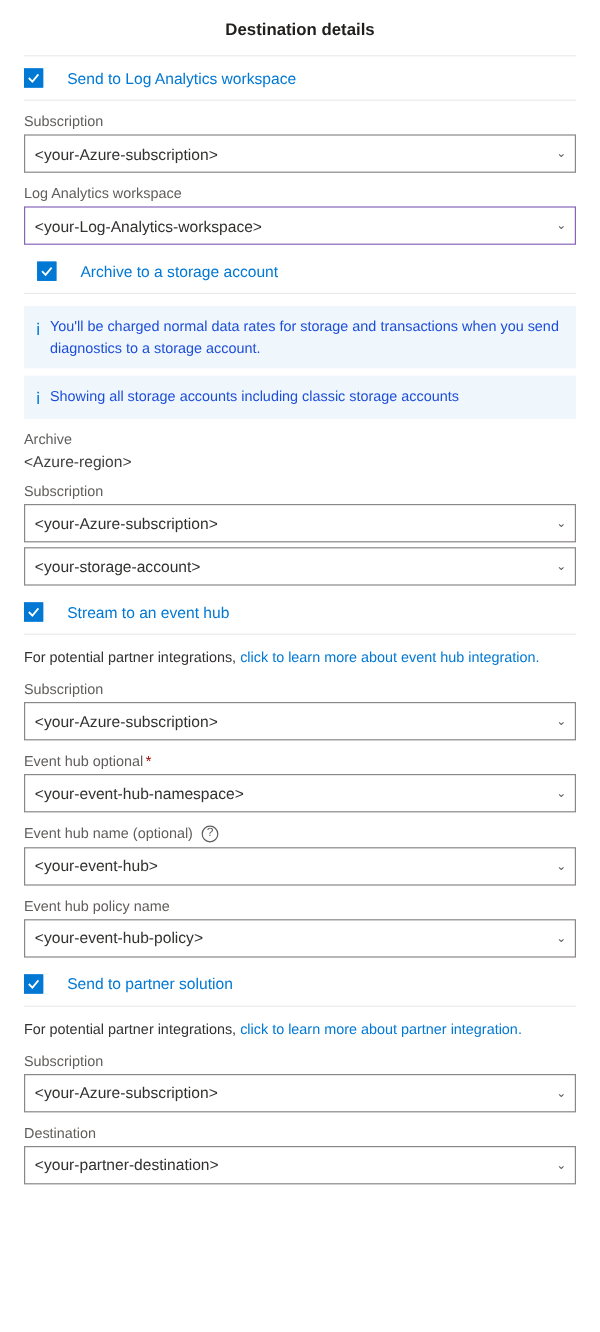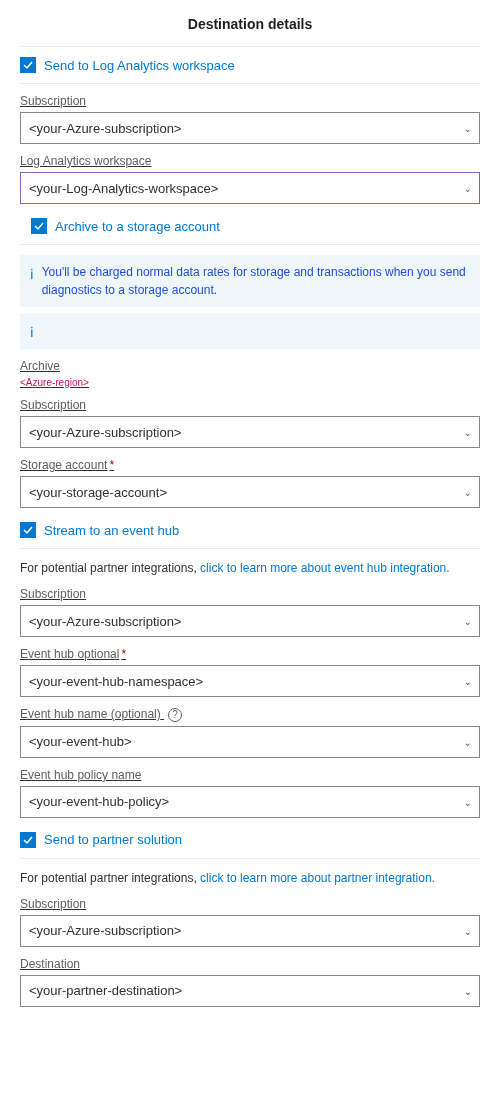--- a/index.html
+++ b/index.html
@@ -20,21 +20,21 @@
       text-align: center;
     }
     .section-divider {
       border: none;
       border-top: 1px solid #edebe9;
       margin: 10px 0;
     }
     .checkbox-row {
       display: flex;
       align-items: center;
-      gap: 8px;
+      gap: 20px;
       margin: 10px 0 8px 0;
     }
     .checkbox-box {
       width: 16px;
       height: 16px;
       background: #0078d4;
       border: 1px solid #0078d4;
       display: flex;
       align-items: center;
       justify-content: center;
@@ -101,22 +101,22 @@
       font-size: 14px;
       flex-shrink: 0;
       margin-top: 1px;
     }
     .info-text {
       font-size: 12px;
       color: #1d4ed8;
       line-height: 1.5;
     }
     .location-value {
-      font-size: 10px;
-      color: #be185d;
+      font-size: 13px;
+      color: #404040;
       margin-top: 2px;
       margin-bottom: 4px;
     }
     .link-text {
       color: #0078d4;
       cursor: pointer;
       text-decoration: none;
     }
     .partner-info-text {
       font-size: 12px;
@@ -133,21 +133,20 @@
       border: 1px solid #605e5c;
       border-radius: 50%;
       font-size: 10px;
       color: #605e5c;
       cursor: pointer;
       margin-left: 4px;
       vertical-align: middle;
     }
     .section-block {
       margin-bottom: 4px;
-      text-decoration: underline;
     }
   </style>
 </head>
 <body>
 
 <div class="page-title">Destination details</div>
 
 <hr class="section-divider">
 
 <div class="checkbox-row">
@@ -193,42 +192,40 @@
 <hr class="section-divider">
 
 <div style="margin: 8px 0;">
   <div class="info-box">
     <span class="info-icon">ℹ</span>
     <span class="info-text">You'll be charged normal data rates for storage and transactions when you send diagnostics to a storage account.</span>
   </div>
 
   <div class="info-box">
     <span class="info-icon">ℹ</span>
+    <span class="info-text">Showing all storage accounts including classic storage accounts</span>
   </div>
 </div>
 
 <div class="section-block">
   <div class="field-label">Archive</div>
   <div class="location-value">&lt;Azure-region&gt;</div>
 </div>
 
 <div class="section-block">
   <div class="field-label">Subscription</div>
   <div class="dropdown-wrapper">
     <select>
       <option value="&lt;your-Azure-subscription&gt;">&lt;your-Azure-subscription&gt;</option>
     </select>
     <span class="dropdown-arrow">⌄</span>
   </div>
 </div>
 
 <div class="section-block">
-  <div class="field-label">
-    <span>Storage account</span><span class="required">*</span>
-  </div>
   <div class="dropdown-wrapper">
     <select>
       <option value="&lt;your-storage-account&gt;">&lt;your-storage-account&gt;</option>
     </select>
     <span class="dropdown-arrow">⌄</span>
   </div>
 </div>
 
 <div class="checkbox-row" style="margin-top:14px;">
   <div class="checkbox-box">

